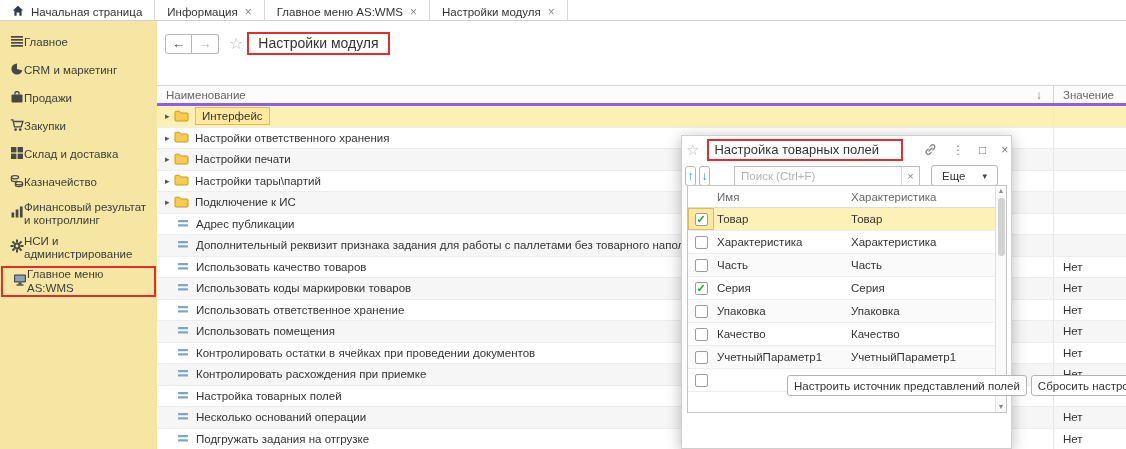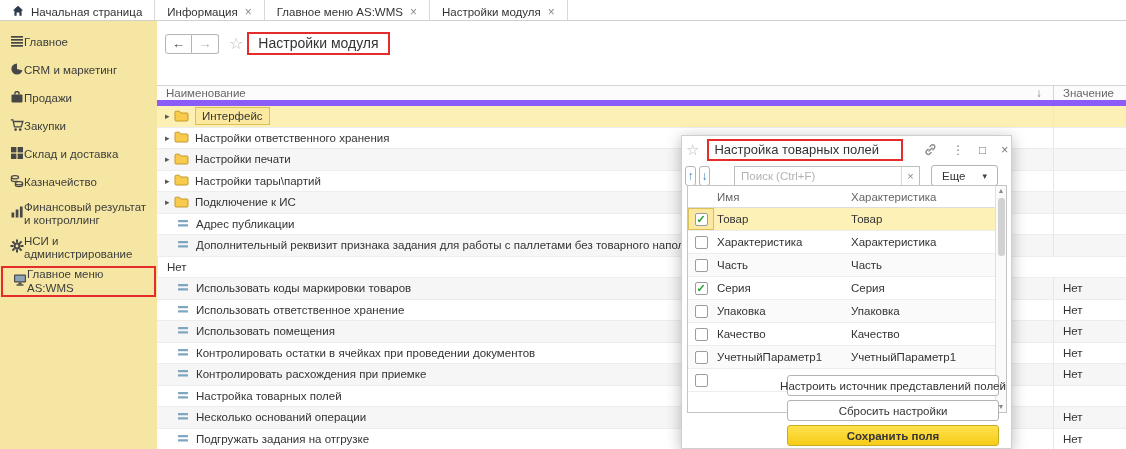--- a/index.html
+++ b/index.html
@@ -33,21 +33,21 @@
   .star{color:#b9b9b9;font-size:16px;margin:0 4px 0 10px;cursor:pointer;}
   .annot{border:2px solid #e52b2b;padding:1px 9px 2px;font-size:14px;color:#333;}
   .btnrow{position:absolute;top:38px;left:8px;display:flex;gap:7px;}
   .btn{height:21px;box-sizing:border-box;border:1px solid #b5b5b5;border-radius:3px;background:#fff;
     font-size:11.5px;color:#333;padding:0 10px;display:flex;align-items:center;cursor:pointer;
     font-family:inherit;white-space:nowrap;}
   .icon-btn{width:28px;padding:0;justify-content:center;}
 
   
   .mtable{position:absolute;top:64px;left:0;right:0;bottom:0;border-top:1px solid #d5d5d5;}
-  .thead{height:20px;display:flex;border-bottom:6px solid #8b5cf6;background:#fcfcfc;color:#666;box-sizing:border-box;}
+  .thead{height:20px;display:flex;border-bottom:3px solid #8b5cf6;background:#fcfcfc;color:#666;box-sizing:border-box;}
   .th-name{flex:1;display:flex;align-items:center;padding-left:9px;cursor:pointer;}
   .sort{margin-left:auto;padding-right:11px;color:#777;}
   .th-val{width:73px;border-left:1px solid #d5d5d5;display:flex;align-items:center;
     padding-left:9px;box-sizing:border-box;}
   .row{height:21.5px;display:flex;border-bottom:1px solid #ededed;box-sizing:border-box;cursor:pointer;}
   .row.stripe{background:#f6f6f6;}
   .row.selected{background:#fdf0b4;}
   .row .name{flex:1;display:flex;align-items:center;padding-left:8px;overflow:hidden;white-space:nowrap;}
   .row .val{width:73px;border-left:1px solid #e7e7e7;display:flex;align-items:center;
     padding-left:9px;box-sizing:border-box;}
@@ -92,21 +92,21 @@
   .drow.selected{background:#fdf1b8;}
   .cb{width:13px;height:13px;border:1px solid #9c9c9c;border-radius:2px;background:#fff;
     display:flex;align-items:center;justify-content:center;box-sizing:border-box;cursor:pointer;}
   .cb.on::before{content:"✓";color:#2f9e33;font-weight:700;font-size:11px;line-height:1;}
   .drow.selected .c-cb{background:#fbe9a2;box-shadow:inset 0 0 0 1px #dcbf57;height:100%;align-items:center;display:flex;}
   .dscroll{position:absolute;right:0;top:0;bottom:0;width:11px;border-left:1px solid #e0e0e0;
     background:#fafafa;display:flex;flex-direction:column;align-items:center;box-sizing:border-box;}
   .dscroll .sarr{font-size:7px;color:#888;line-height:10px;}
   .dscroll .sthumb{width:7px;height:58px;background:#d2d2d2;border-radius:3px;margin-top:2px;}
   .dscroll .sp{flex:1;}
-  .dlg-buttons{position:absolute;right:12px;top:239px;width:212px;display:flex;flex-direction:column;gap:4px;}
+  .dlg-buttons{position:absolute;right:12px;top:239px;width:212px;display:flex;gap:4px;}
   .dlg-btn{height:21px;border:1px solid #b3b3b3;border-radius:3px;background:#fff;font-size:11.5px;
     color:#333;display:flex;align-items:center;justify-content:center;cursor:pointer;
     font-family:inherit;box-sizing:border-box;white-space:nowrap;}
   .dlg-btn.primary{background:linear-gradient(#ffe14d,#f6cc17);border-color:#c9ad1f;font-weight:bold;}
 </style>
 </head>
 <body>
 
 <div class="screen">
 
@@ -322,20 +322,28 @@
 
               <span class="eq-ic"><svg width="11" height="9" viewBox="0 0 11 9">
                   <rect y="1" width="10" height="2.3" rx="0.5" fill="#7fa6c0"></rect>
                   <rect y="5.2" width="10" height="2.3" rx="0.5" fill="#7fa6c0"></rect>
                 </svg></span>
               <span class="name-text">Дополнительный реквизит признака задания для работы с паллетами без товарного наполнения</span>
             </div>
             <div class="val"></div>
           </div>
           <div class="row">
+            <div class="name">
+
+              <span class="eq-ic"><svg width="11" height="9" viewBox="0 0 11 9">
+                  <rect y="1" width="10" height="2.3" rx="0.5" fill="#7fa6c0"></rect>
+                  <rect y="5.2" width="10" height="2.3" rx="0.5" fill="#7fa6c0"></rect>
+                </svg></span>
+              <span class="name-text">Использовать качество товаров</span>
+            </div>
             <div class="val">Нет</div>
           </div>
           <div class="row stripe">
             <div class="name">
 
               <span class="eq-ic"><svg width="11" height="9" viewBox="0 0 11 9">
                   <rect y="1" width="10" height="2.3" rx="0.5" fill="#7fa6c0"></rect>
                   <rect y="5.2" width="10" height="2.3" rx="0.5" fill="#7fa6c0"></rect>
                 </svg></span>
               <span class="name-text">Использовать коды маркировки товаров</span>

